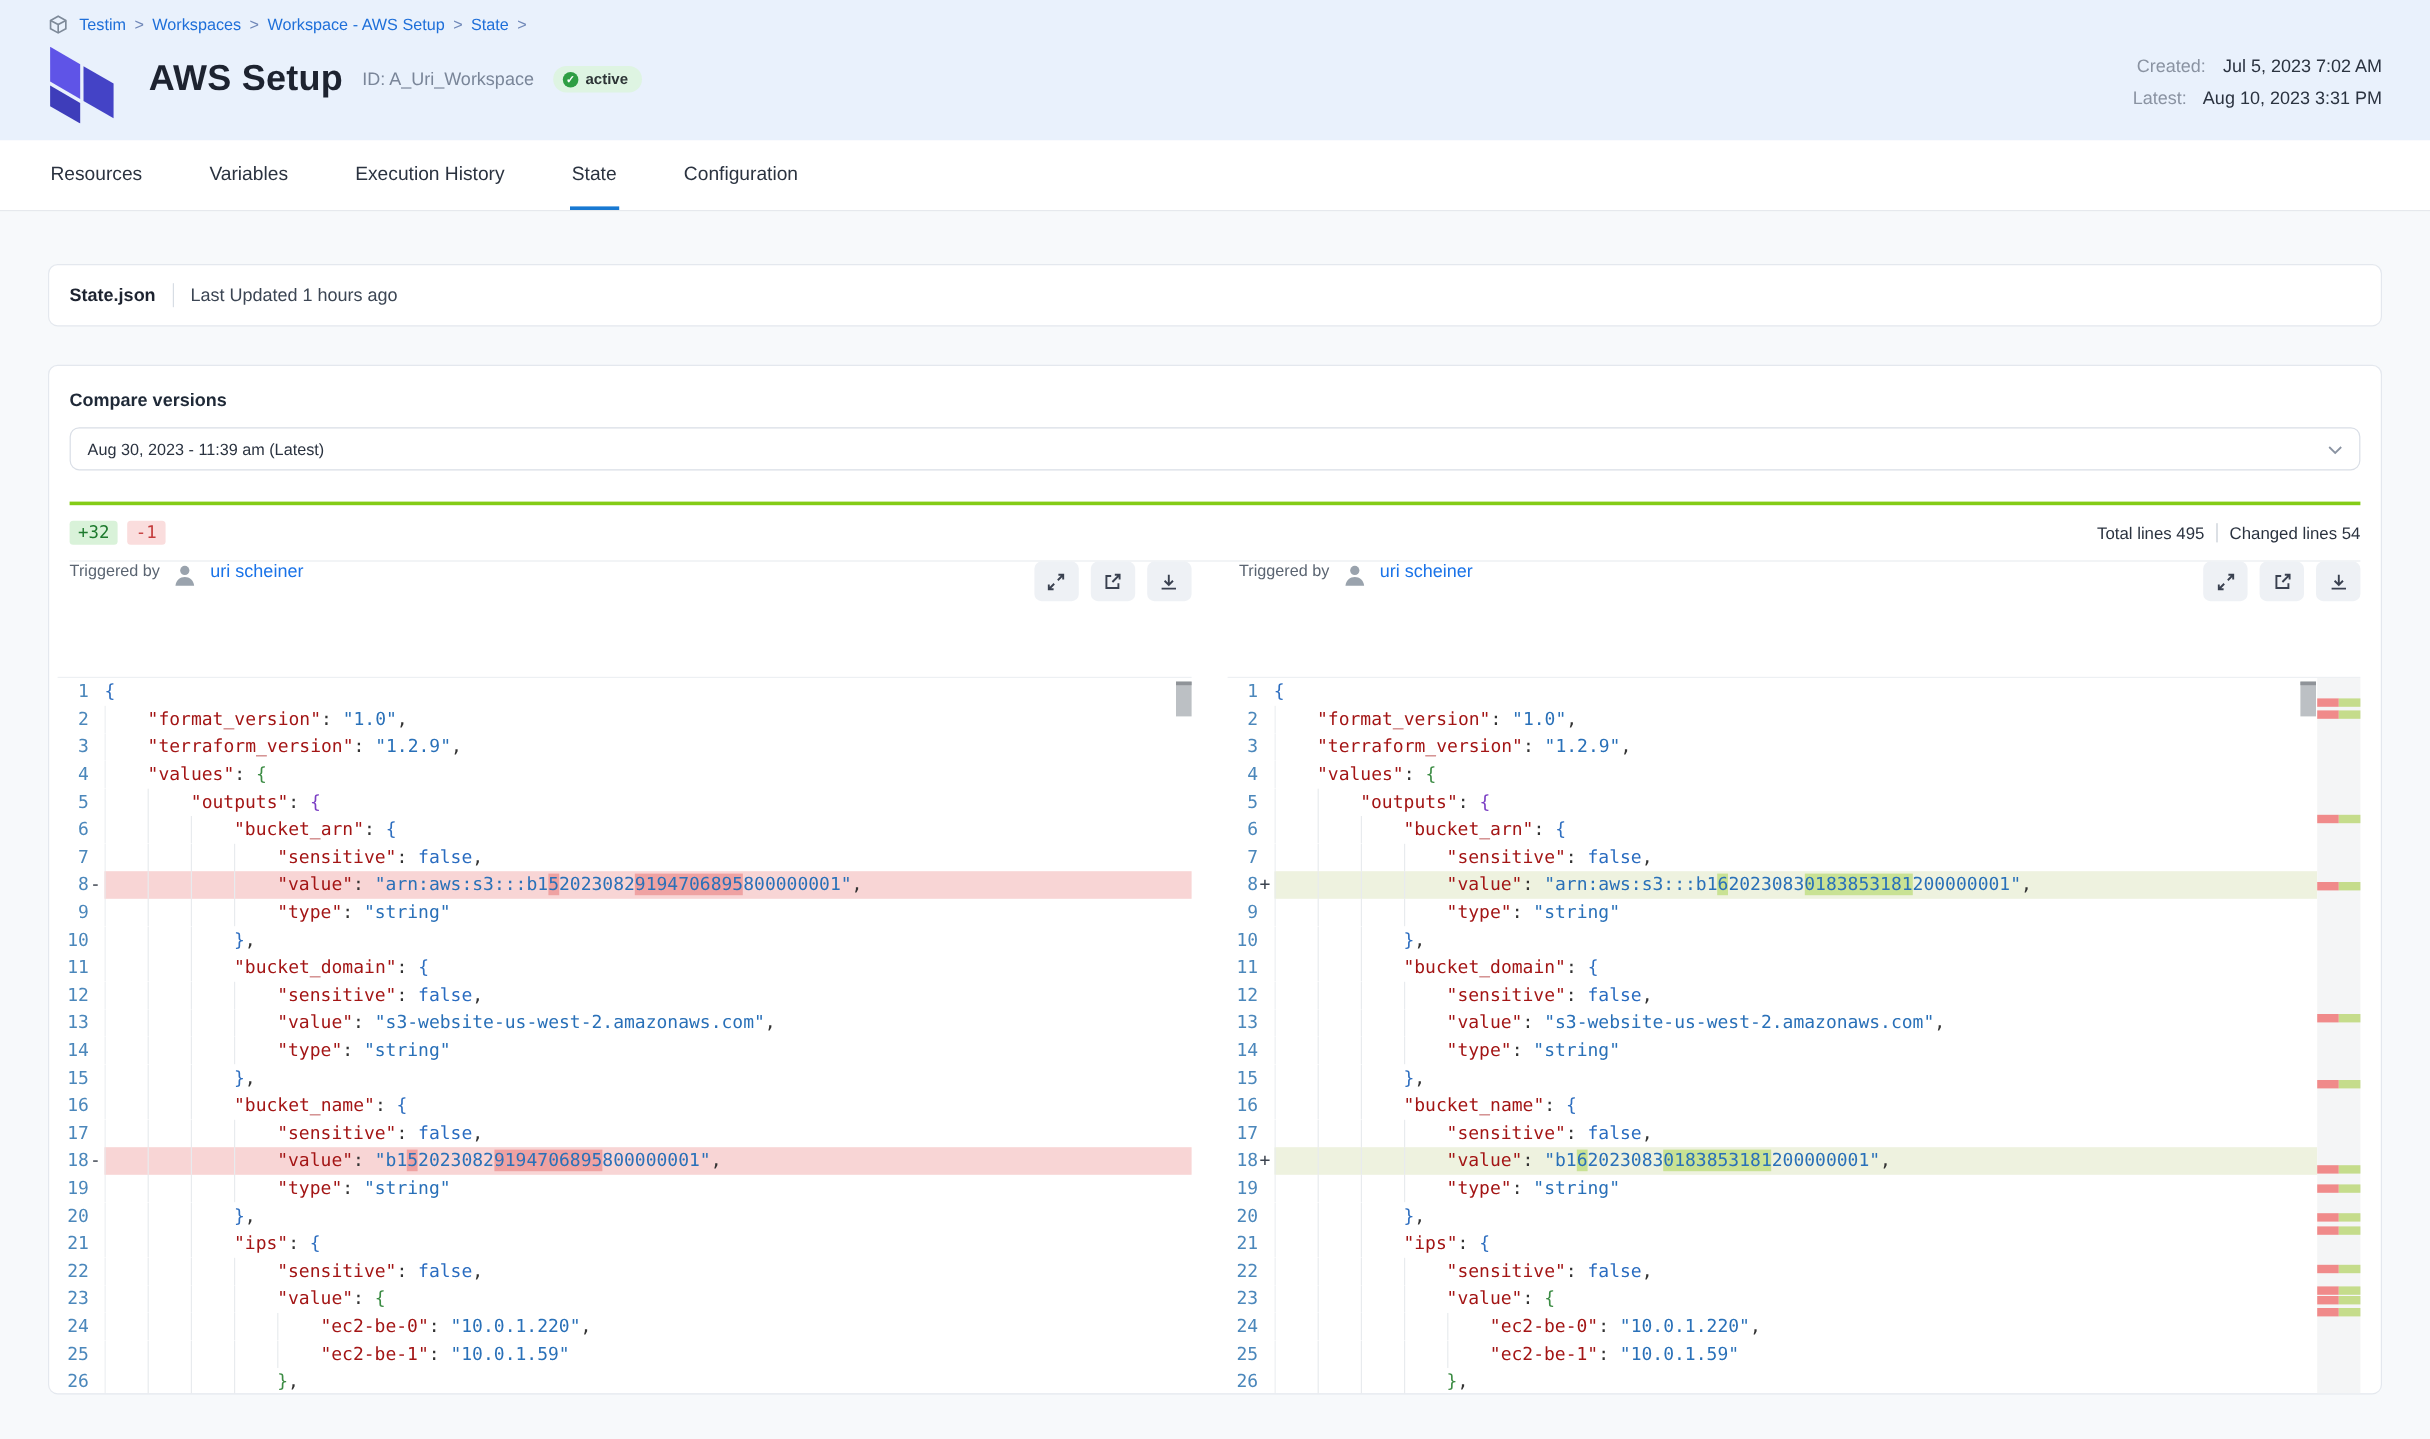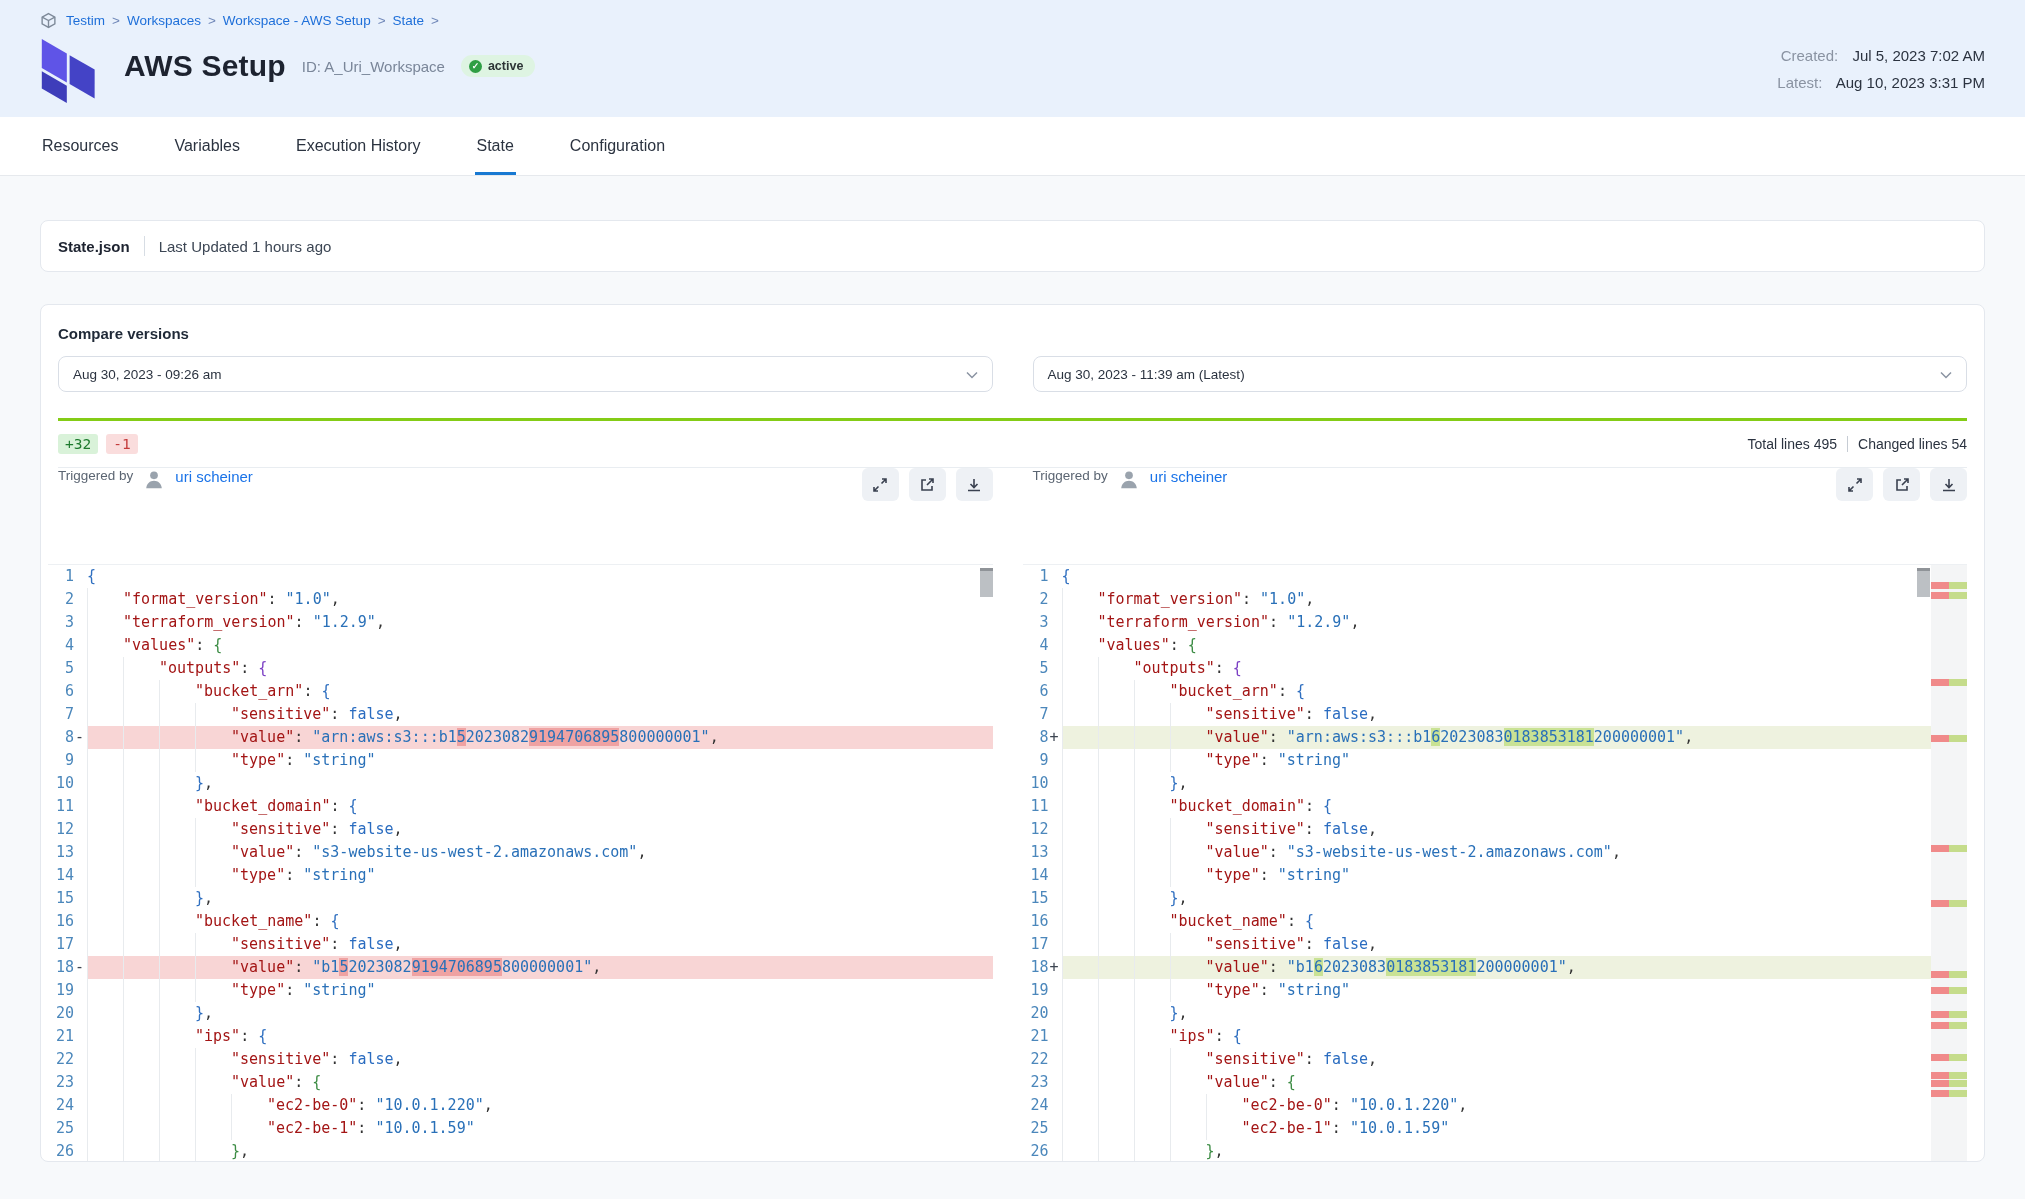--- a/index.html
+++ b/index.html
@@ -155,28 +155,20 @@
 <div class="card statebar">
   <span class="fname">State.json</span>
   <span class="vdiv"></span>
   <span class="upd">Last Updated 1 hours ago</span>
 </div>
 
 <div class="card main-card">
   <div class="cv-heading">Compare versions</div>
 
   <div class="selects">
-    <div class="select">
-      <span>Aug 30, 2023 - 09:26 am</span>
-      <span class="chev">
-        <svg width="12" height="8" viewBox="0 0 12 8" fill="none" stroke="currentColor" stroke-width="1.5">
-            <path d="M1 1.5 6 6.5 11 1.5"></path>
-          </svg>
-      </span>
-    </div>
     <div class="select">
       <span>Aug 30, 2023 - 11:39 am (Latest)</span>
       <span class="chev">
         <svg width="12" height="8" viewBox="0 0 12 8" fill="none" stroke="currentColor" stroke-width="1.5">
             <path d="M1 1.5 6 6.5 11 1.5"></path>
           </svg>
       </span>
     </div>
   </div>
 

